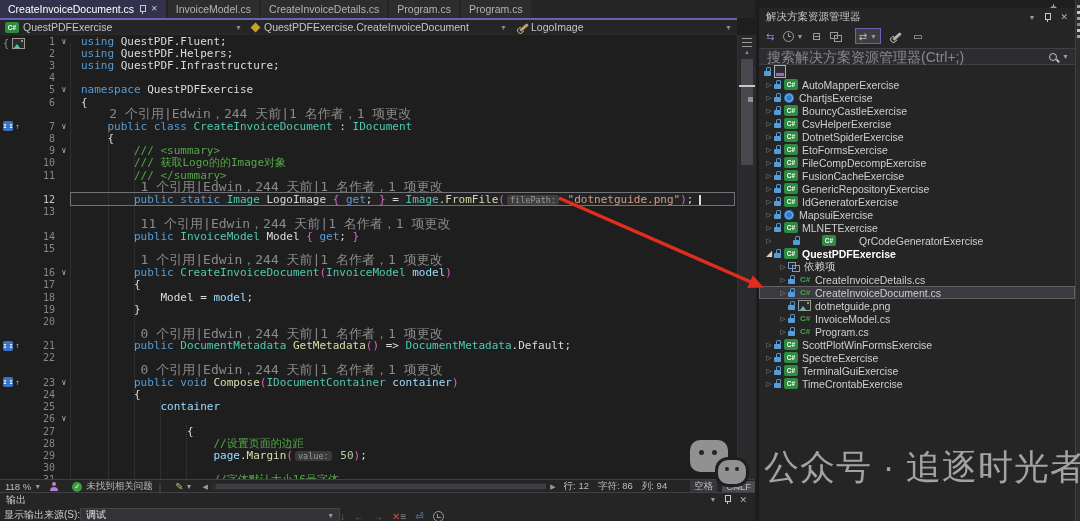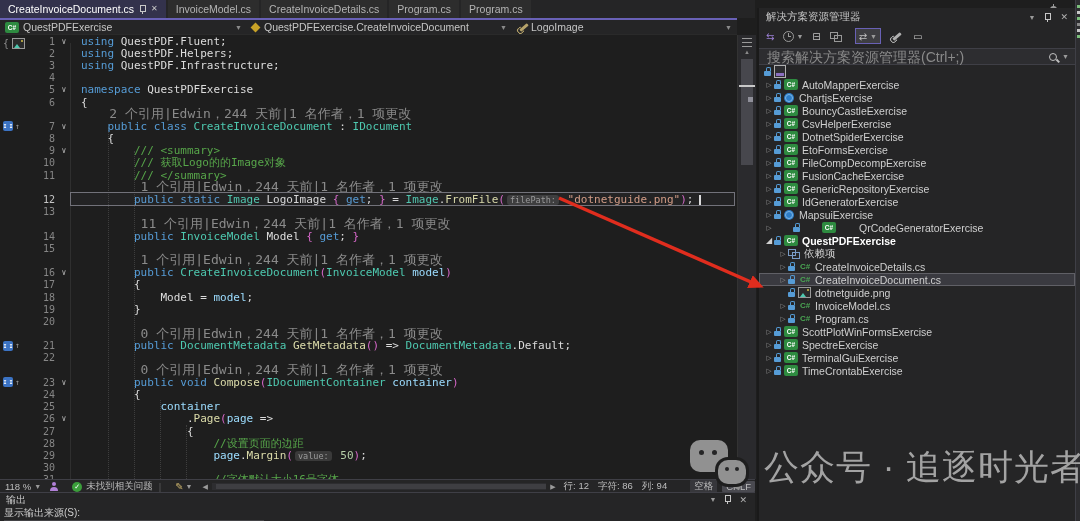--- a/index.html
+++ b/index.html
@@ -65,21 +65,21 @@
   .ic-person{width:9px;height:9px;position:relative;display:inline-block;margin:0 4px 0 8px;}
   .ic-person::before{content:"";position:absolute;top:0;left:2.5px;width:4px;height:4px;border-radius:50%;background:#b180d7;}
   .ic-person::after{content:"";position:absolute;bottom:0;left:0.5px;width:8px;height:4px;border-radius:4px 4px 0 0;background:#b180d7;}
   .ic-check{width:10px;height:10px;border-radius:50%;background:#3b9e3b;color:#fff;font-size:7px;line-height:10px;
             text-align:center;display:inline-block;margin:0 4px 0 10px;}
   .ic-pen{color:#c8b06a;font-size:10px;margin-left:8px;}
   
   .output{position:absolute;top:492px;left:0;width:755px;height:29px;background:#252526;border-top:1px solid #3f3f46;}
   .ohdr{height:13px;display:flex;align-items:center;font-size:10px;color:#cccccc;padding:0 6px;}
   .oicons{margin-left:auto;display:flex;gap:8px;color:#b0b0b0;align-items:center;margin-right:2px;}
-  .octl{height:16px;display:flex;align-items:flex-start;font-size:10px;color:#cccccc;padding:0 4px;flex-direction:column;}
+  .octl{height:16px;display:flex;align-items:flex-end;font-size:10px;color:#cccccc;padding:0 4px;}
   .osel{width:248px;height:12px;background:#333337;border:1px solid #434346;color:#eeeeee;display:flex;
         align-items:center;padding:0 5px;font-size:10px;}
   .osel .caret{margin-left:auto;font-size:7px;color:#9a9a9a;}
   .oi{display:flex;gap:9px;align-items:center;font-size:10px;color:#6a6a6a;}
   .red{color:#c75050;} .blue{color:#569cd6;}
   .ic-clock{width:9px;height:9px;border:1px solid #9a9a9a;border-radius:50%;position:relative;display:inline-block;}
   .ic-clock::after{content:"";position:absolute;left:3.5px;top:1.5px;width:2.5px;height:3px;
                    border-left:1px solid #9a9a9a;border-bottom:1px solid #9a9a9a;}
   
   .rightpanel{position:absolute;left:757px;top:8px;width:316px;height:521px;background:#252526;border-left:2px solid #1a1a1a;}
@@ -377,21 +377,20 @@
         <div class="crow">
           <span class="gl"></span>
           <span class="ln">25</span>
           <span class="fd"></span>
           <pre class="ct">            <span class="tk-param">container</span></pre>
         </div>
         <div class="crow">
           <span class="gl"></span>
           <span class="ln">26</span>
           <span class="fd">∨</span>
-          <pre class="ct">                <span class="tk-plain">.</span><span class="tk-method">Page</span><span class="tk-brk">(</span><span class="tk-param">page</span><span class="tk-plain"> =&gt;</span></pre>
         </div>
         <div class="crow">
           <span class="gl"></span>
           <span class="ln">27</span>
           <span class="fd"></span>
           <pre class="ct">                <span class="tk-plain">{</span></pre>
         </div>
         <div class="crow">
           <span class="gl"></span>
           <span class="ln">28</span>
@@ -568,20 +567,26 @@
           <span class="ic ic-lock"></span>
           <span class="ic ic-csproj"></span>
           <span>IdGeneratorExercise</span>
         </div>
         <div class="trow" style="padding-left: 5px;">
           <span class="arr">▷</span>
           <span class="ic ic-lock"></span>
           <span class="ic ic-web"></span>
           <span>MapsuiExercise</span>
         </div>
+        <div class="trow" style="padding-left: 5px;">
+          <span class="arr">▷</span>
+          <span class="ic ic-lock"></span>
+          <span class="ic ic-csproj"></span>
+          <span>MLNETExercise</span>
+        </div>
         <div class="trow" style="padding-left: 5px; gap: 19px;">
           <span class="arr">▷</span>
           <span class="ic ic-lock"></span>
           <span class="ic ic-csproj"></span>
           <span>QrCodeGeneratorExercise</span>
         </div>
         <div class="trow bold" style="padding-left: 5px;">
           <span class="arr exp">◢</span>
           <span class="ic ic-lock"></span>
           <span class="ic ic-csproj"></span>

